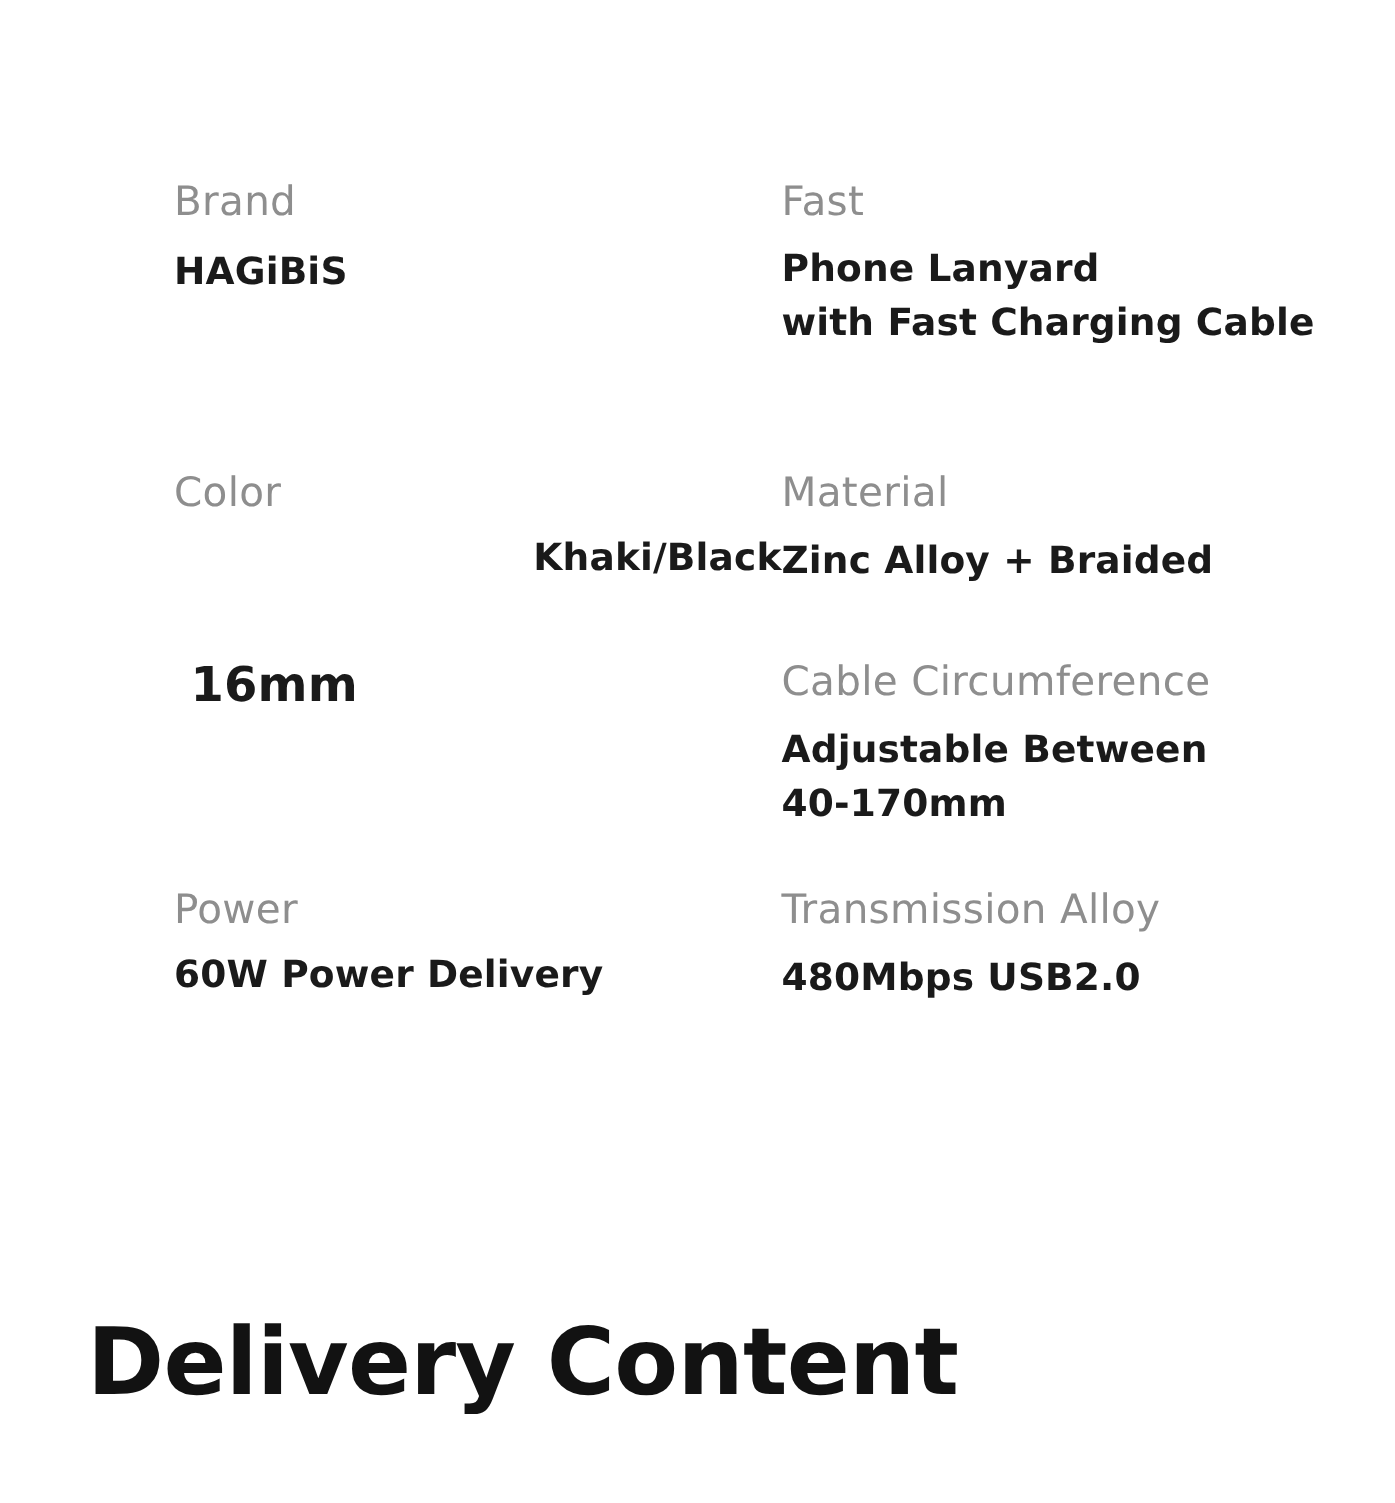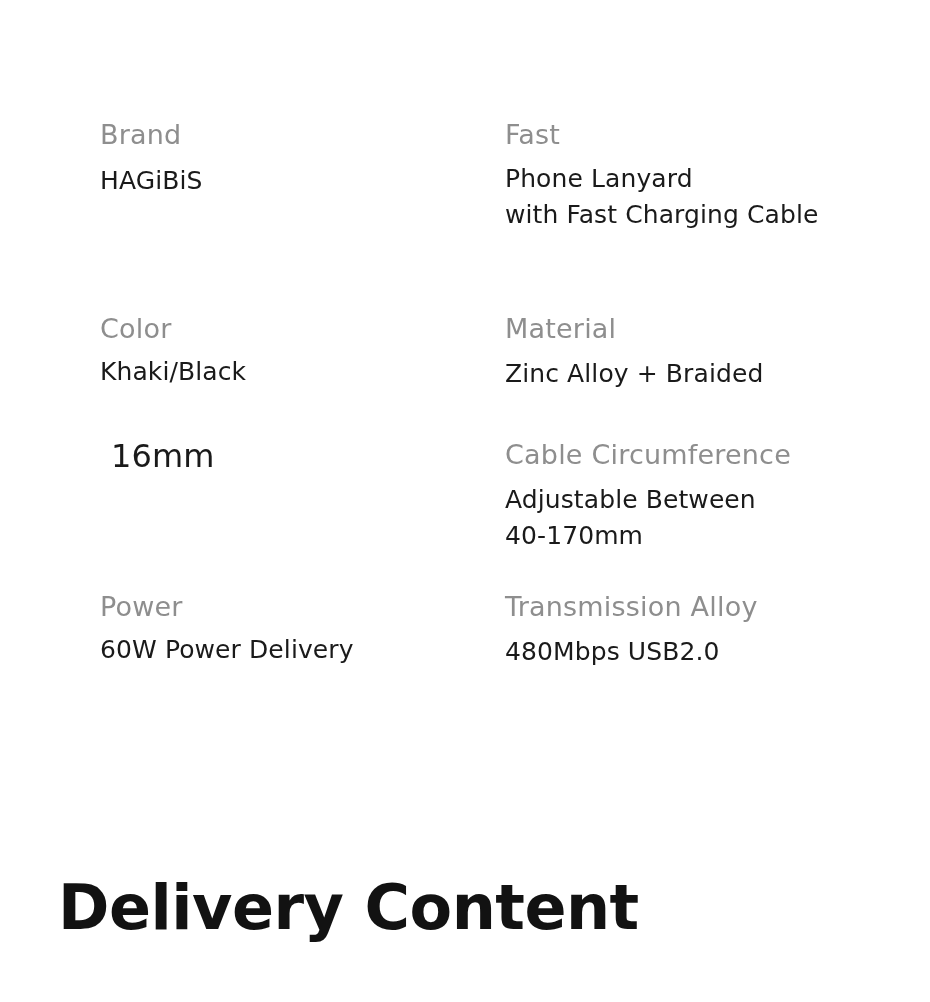--- a/index.html
+++ b/index.html
@@ -18,21 +18,21 @@
 
   .spec-sheet {
     position: absolute;
     left: 0;
     top: 0;
     width: 930px;
   }
 
   .spec-grid {
     position: absolute;
-    left: 100px;
+    left: 116px;
     top: 118px;
     width: 790px;
     display: grid;
     grid-template-columns: 405px 385px;
     grid-auto-rows: auto;
   }
 
   .spec-cell {
     padding: 0 0 44px 0;
   }
@@ -47,29 +47,29 @@
     font-weight: 400;
     letter-spacing: 0.2px;
     margin-bottom: 10px;
     white-space: nowrap;
   }
 
   .spec-value {
     color: #1a1a1a;
     font-size: 25px;
     line-height: 36px;
-    font-weight: 400;
+    font-weight: 700;
     letter-spacing: 0.1px;
     white-space: pre-line;
   }
 
   
   .c-brand .spec-label { margin-bottom: 11px; }
   .c-name  .spec-label { margin-bottom: 9px; }
-  .c-color .spec-value { margin-top: -2px; }
+  .c-color .spec-value { margin-top: -2px; text-align: right; }
   .c-material .spec-value { margin-top: 2px; }
   .c-cablewidth .spec-value { margin-top: 0px; font-size: 32px; margin-left: 11px; }
   .c-circ .spec-value { margin-top: 4px; }
   .c-power .spec-value { margin-top: -2px; }
   .c-speed .spec-value { margin-top: 4px; }
 
   .section-heading {
     position: absolute;
     left: 58px;
     top: 868px;

